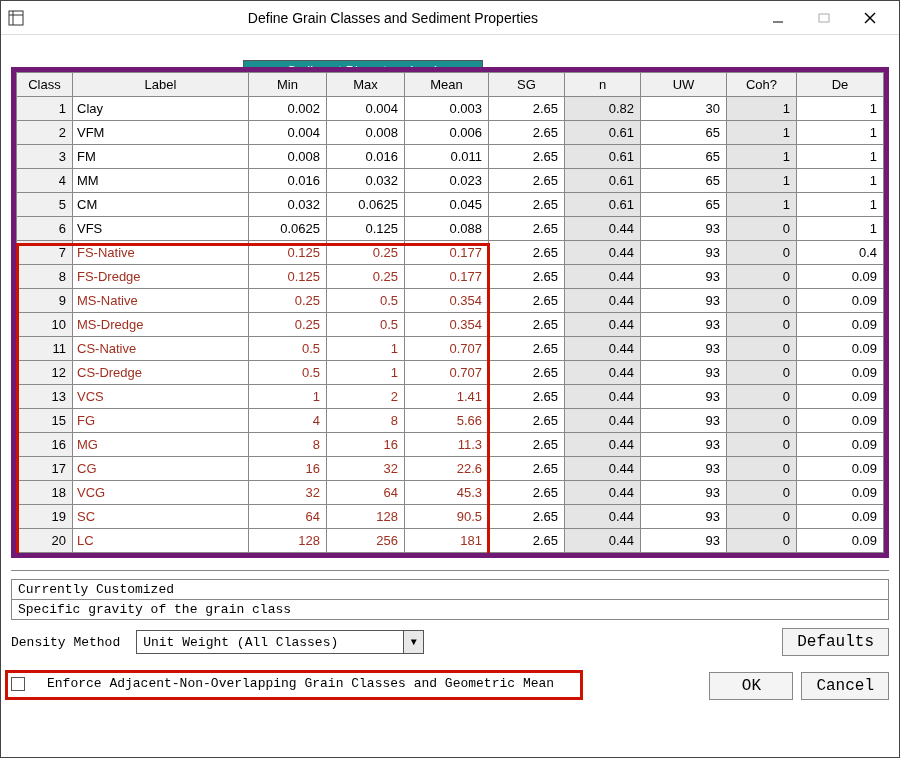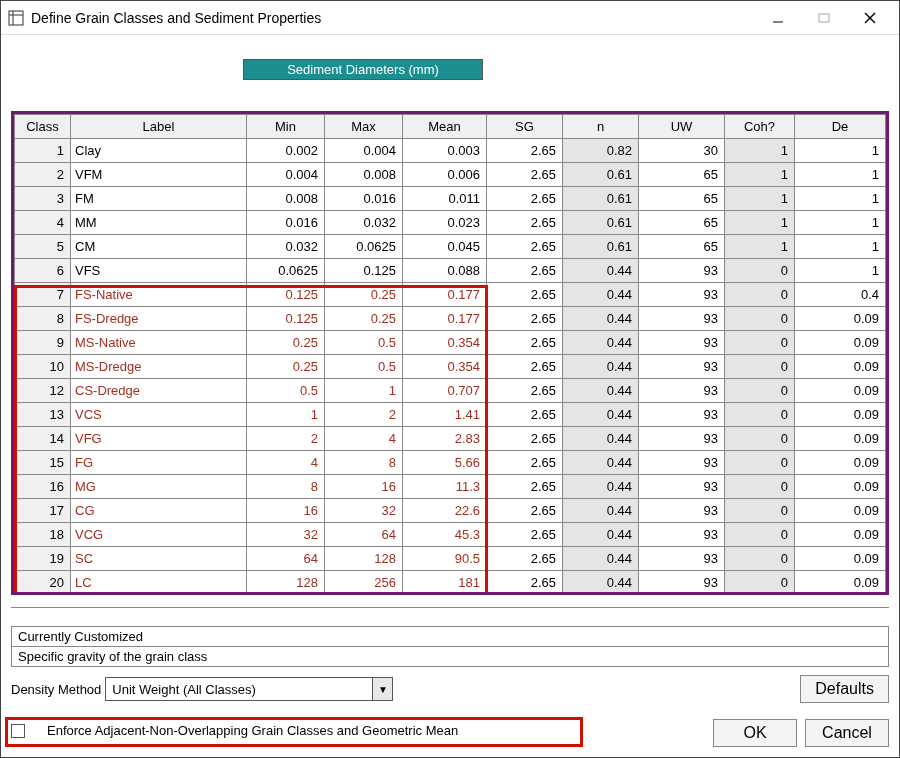--- a/index.html
+++ b/index.html
@@ -18,20 +18,21 @@
       display: flex;
       flex-direction: column;
     }
     .titlebar {
       display: flex;
       align-items: center;
       padding: 4px 6px;
       background: #fff;
       border-bottom: 1px solid #ddd;
       height: 34px;
+      text-align: center;
     }
     .titlebar-icon {
       width: 18px;
       height: 18px;
       margin-right: 6px;
       display: inline-flex;
       align-items: center;
       justify-content: center;
     }
     .titlebar-title {
@@ -71,24 +72,23 @@
     .teal-header {
       background: #1b8f90;
       color: #fff;
       text-align: center;
       padding: 2px 0;
       font-size: 13px;
       width: 306px;
       border: 1px solid #555;
     }
     .table-wrap {
-      border: 3px solid #701a75;
+      border: 5px solid #701a75;
       overflow: hidden;
       position: relative;
-      margin-top: 44px;
     }
     table {
       border-collapse: collapse;
       width: 100%;
       table-layout: fixed;
     }
     th, td {
       border: 1px solid #888;
       padding: 2px 4px;
       font-size: 13px;
@@ -128,34 +128,35 @@
       border: 3px solid #cc1100;
       left: 0px;
       top: 171px;
       width: 474px;
       height: 344px;
       pointer-events: none;
     }
     .bottom-panel {
       margin-top: 12px;
       border-top: 1px solid #888;
-      padding-top: 18px;
+      padding-top: 8px;
+      font-family: Liberation Mono, monospace;
     }
     .status-row {
       border: 1px solid #888;
       border-top: none;
       padding: 2px 6px;
       background: #fff;
     }
     .status-row:first-child { border-top: 1px solid #888; }
     .density-row {
       display: flex;
       align-items: center;
       margin-top: 8px;
-      gap: 4px;
+      gap: 16px;
     }
     .density-row label {
       font-size: 13px;
     }
     .combobox {
       display: flex;
       align-items: center;
       border: 1px solid #555;
       background: #fff;
       height: 24px;
@@ -420,49 +421,49 @@
               <td class="num g-min">0.25</td>
               <td class="num g-max">0.5</td>
               <td class="num g-mean">0.354</td>
               <td class="num">2.65</td>
               <td class="num alt-col">0.44</td>
               <td class="num">93</td>
               <td class="num alt-col">0</td>
               <td class="num">0.09</td>
             </tr>
             <tr class="group-row">
+              <td class="rownum">11</td>
+              <td class="label">CS-Native</td>
+              <td class="num g-min">0.5</td>
+              <td class="num g-max">1</td>
+              <td class="num g-mean">0.707</td>
+              <td class="num">2.65</td>
+              <td class="num alt-col">0.44</td>
+              <td class="num">93</td>
+              <td class="num alt-col">0</td>
+              <td class="num">0.09</td>
+            </tr>
+            <tr class="group-row">
               <td class="rownum">12</td>
               <td class="label">CS-Dredge</td>
               <td class="num g-min">0.5</td>
               <td class="num g-max">1</td>
               <td class="num g-mean">0.707</td>
               <td class="num">2.65</td>
               <td class="num alt-col">0.44</td>
               <td class="num">93</td>
               <td class="num alt-col">0</td>
               <td class="num">0.09</td>
             </tr>
             <tr class="group-row">
               <td class="rownum">13</td>
               <td class="label">VCS</td>
               <td class="num g-min">1</td>
               <td class="num g-max">2</td>
               <td class="num g-mean">1.41</td>
-              <td class="num">2.65</td>
-              <td class="num alt-col">0.44</td>
-              <td class="num">93</td>
-              <td class="num alt-col">0</td>
-              <td class="num">0.09</td>
-            </tr>
-            <tr class="group-row">
-              <td class="rownum">14</td>
-              <td class="label">VFG</td>
-              <td class="num g-min">2</td>
-              <td class="num g-max">4</td>
-              <td class="num g-mean">2.83</td>
               <td class="num">2.65</td>
               <td class="num alt-col">0.44</td>
               <td class="num">93</td>
               <td class="num alt-col">0</td>
               <td class="num">0.09</td>
             </tr>
             <tr class="group-row">
               <td class="rownum">15</td>
               <td class="label">FG</td>
               <td class="num g-min">4</td>

